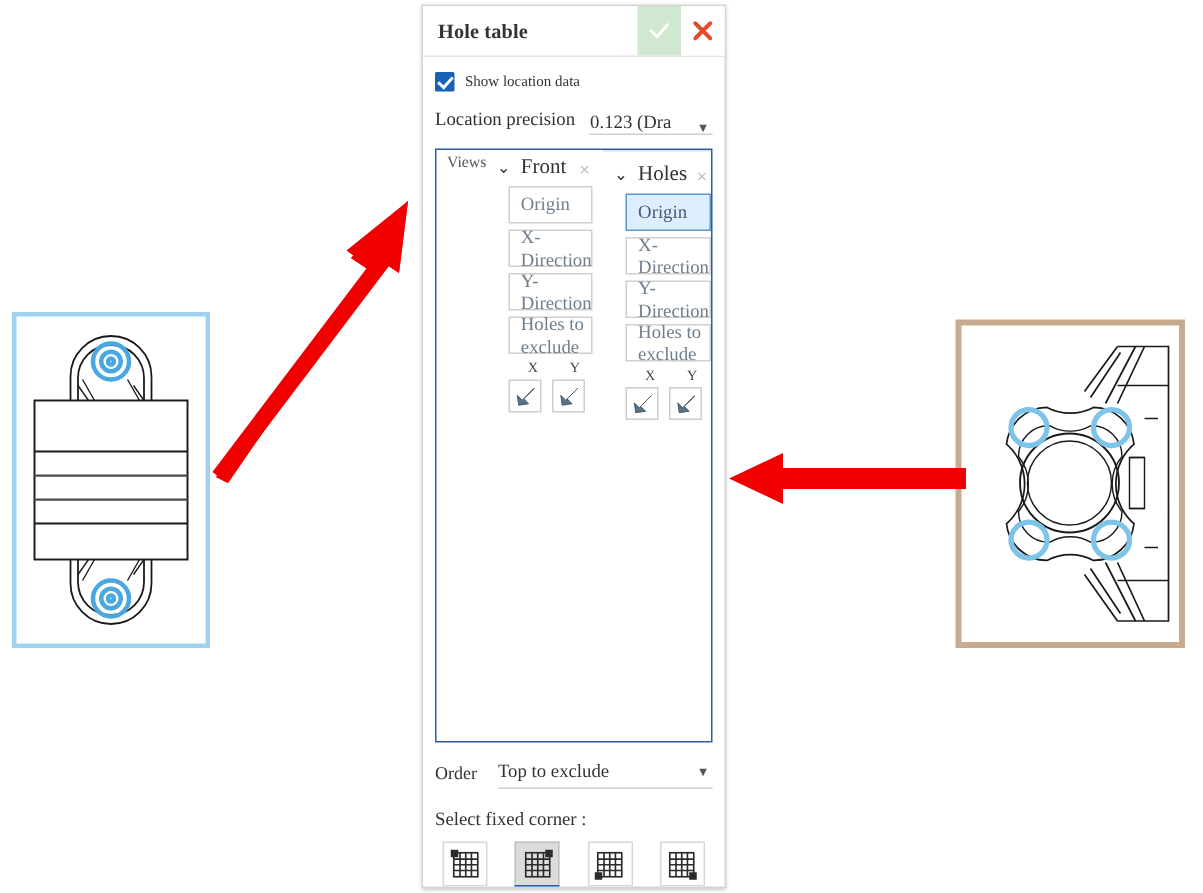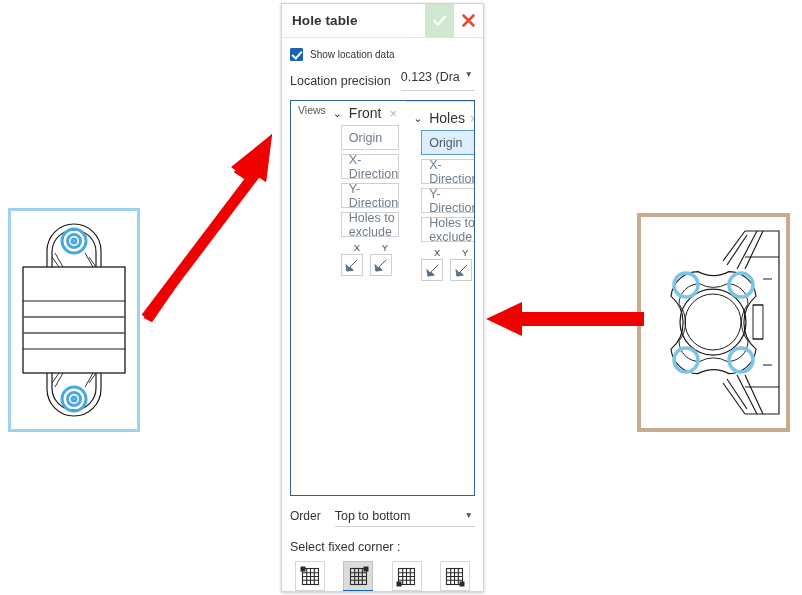--- a/index.html
+++ b/index.html
@@ -3,21 +3,21 @@
 <meta charset="utf-8">
 <style>
   * { box-sizing: border-box; }
   html, body {
     margin: 0; padding: 0;
     width: 802px; height: 595px;
     background: #ffffff;
     font-family: "Liberation Sans", sans-serif;
     overflow: hidden;
   }
-  #root { position: relative; width: 802px; height: 418px; }
+  #root { position: relative; width: 802px; height: 418px; font-family: Liberation Serif, serif; }
 
   
   .view-frame-front {
     position: absolute;
     left: 8px; top: 208px;
     width: 132px; height: 224px;
     border: 3px solid #9fd2ef;
     background: #ffffff;
   }
   .front-svg, .right-svg { display: block; }
@@ -121,21 +121,21 @@
     font-size: 12.5px;
     color: #333333;
     white-space: nowrap;
   }
   .select-precision {
     flex: 1 1 auto;
     border: none;
     border-bottom: 1px solid #cfcfcf;
     height: 21px;
     display: flex;
-    align-items: flex-start;
+    align-items: flex-end;
     justify-content: space-between;
     font-size: 12.5px;
     color: #333333;
     cursor: pointer;
     padding-right: 2px;
     overflow: hidden;
   }
   .select-precision .val { white-space: nowrap; overflow: hidden; }
   .caret {
     font-size: 8.5px;
@@ -491,21 +491,21 @@
                 </svg>
               </div>
             </div>
           </div>
         </div>
       </div>
 
       <div class="row-order">
         <div class="lbl-order">Order</div>
         <div class="select-order">
-          <span>Top to bottom</span>
+          <span>Top to exclude</span>
           <span class="caret">▼</span>
         </div>
       </div>
 
       <div class="lbl-fixed-corner">Select fixed corner :</div>
       <div class="corner-row">
 
         <div class="corner-btn">
           <svg width="21" height="21" viewBox="0 0 21 21">
             <g stroke="#2b2b2b" stroke-width="1.1" fill="none">

